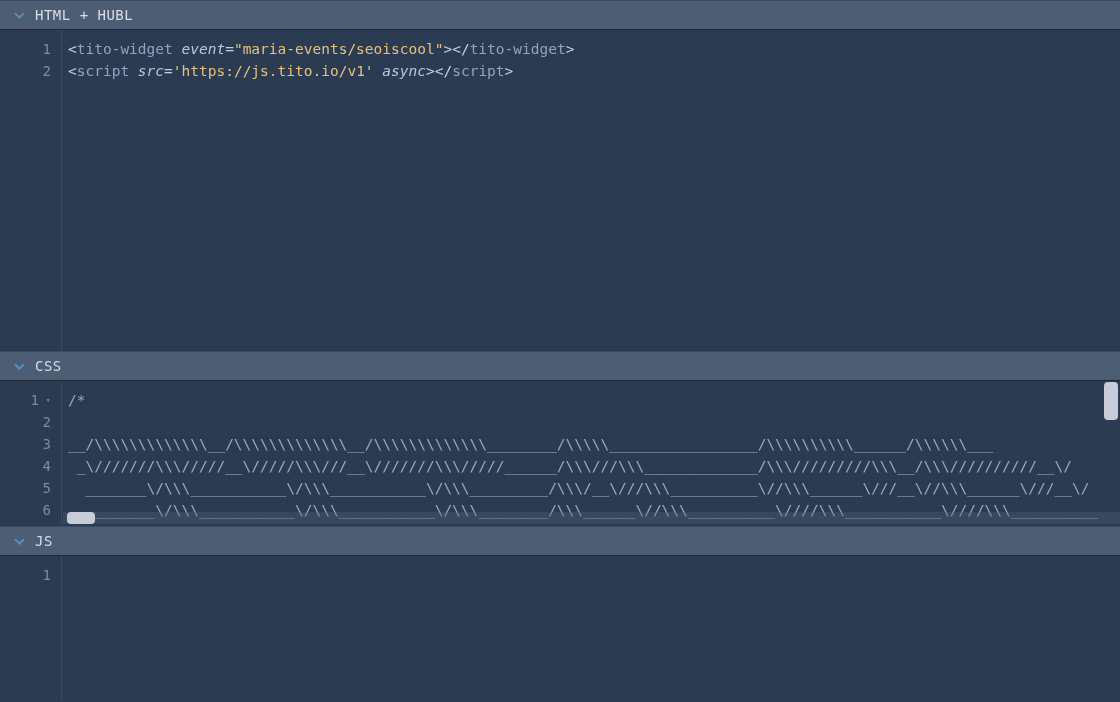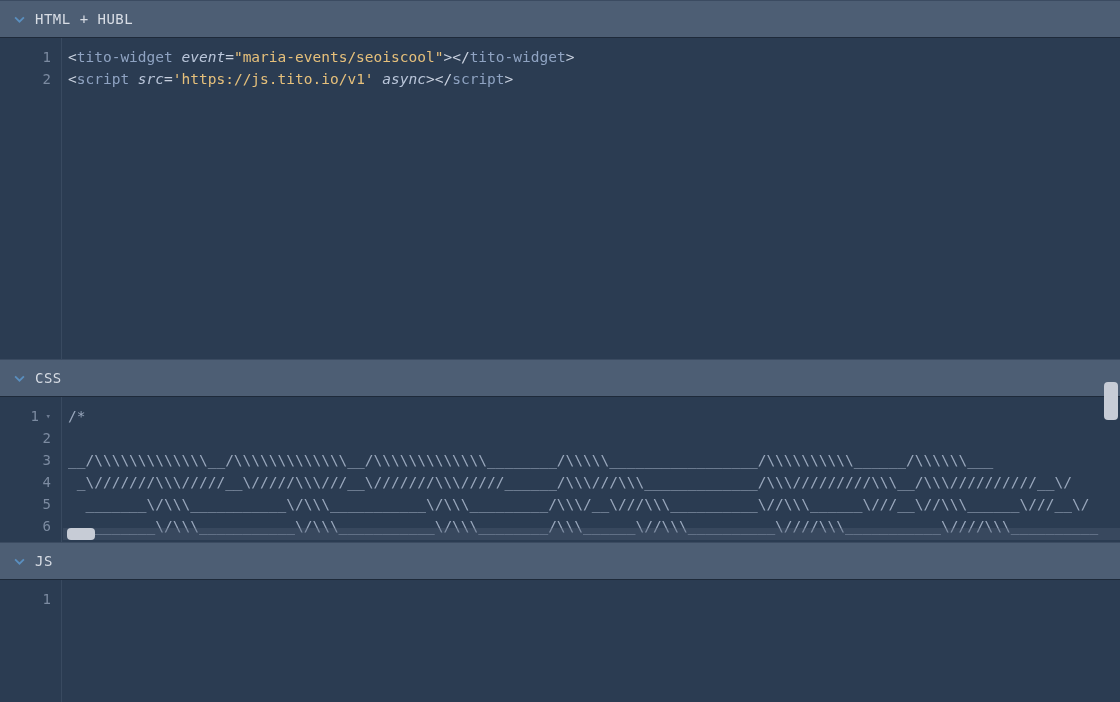--- a/index.html
+++ b/index.html
@@ -1,18 +1,18 @@
 <!DOCTYPE html>
 <html><head>
 <meta charset="utf-8">
 <style>
   * { margin:0; padding:0; box-sizing:border-box; }
   html,body { width:1120px; height:702px; background:#2b3c52; font-family:"Lucida Console","Consolas",monospace; overflow:hidden; }
   .panel-header {
-    height:38px; background:#4d5e74; border-top:1px solid #3b4b61; border-bottom:1px solid #1e2a3a;
+    height:30px; background:#4d5e74; border-top:1px solid #3b4b61; border-bottom:1px solid #1e2a3a;
     display:flex; align-items:center; padding-left:14px; gap:10px;
   }
   .panel-header .chev svg { display:block; }
   .panel-header .title { color:#d8dde5; font-size:14px; letter-spacing:0.5px; }
   .editor { position:relative; display:flex; background:#2b3c52; }
   .gutter { width:62px; background:#2b3c52; border-right:1px solid #394a60; padding-top:8px; }
   .gutter .ln { height:22px; color:#7c8ba1; font-size:14px; text-align:right; padding-right:10px; display:flex; align-items:center; justify-content:flex-end; gap:4px;}
   .gutter .fold { color:#6c7b91; font-size:9px; display:inline-block; width:8px;}
   .code { flex:1; padding:8px 6px 0 6px; font-size:14.5px; line-height:22px; white-space:pre; color:#c9d1df; overflow:hidden;}
   .tag   { color:#8fa3c2; }

